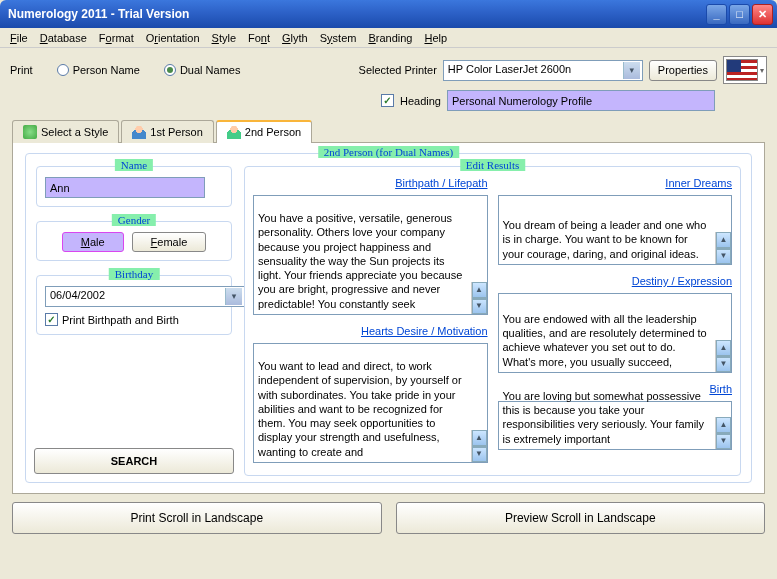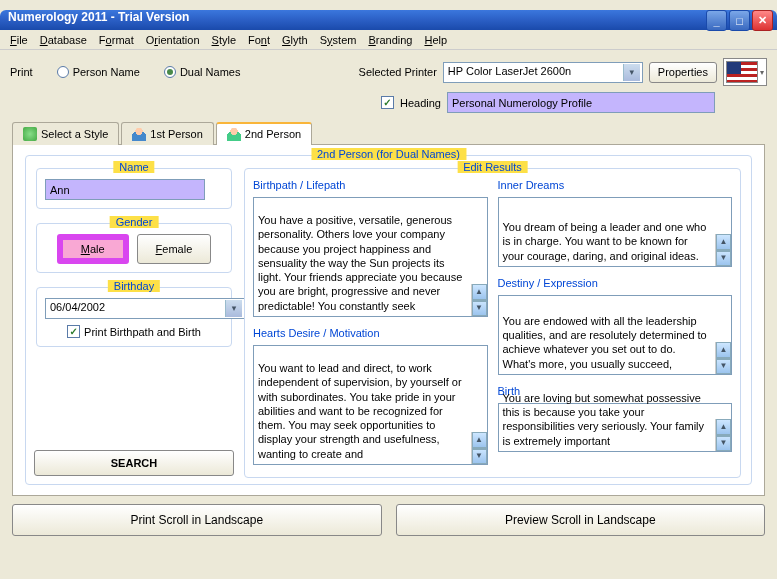--- a/index.html
+++ b/index.html
@@ -1,18 +1,18 @@
 <!DOCTYPE html>
 <html><head>
 <meta charset="utf-8">
 <style>
 * { box-sizing: border-box; margin: 0; padding: 0; font-family: Tahoma, sans-serif; font-size: 11px; }
 body { background: #ece9d8; width: 777px; height: 579px; overflow: hidden; }
 
-.titlebar { height: 20px; background: linear-gradient(to bottom, #3b77dd 0%, #2b5fc5 50%, #1a4aab 100%); display: flex; padding: 0 4px; color: white; font-weight: bold; border-radius: 6px 6px 0 0; margin-top: 10px; }
+.titlebar { height: 28px; background: linear-gradient(to bottom, #3b77dd 0%, #2b5fc5 50%, #1a4aab 100%); display: flex; align-items: center; padding: 0 4px; color: white; font-weight: bold; border-radius: 6px 6px 0 0; }
 .titlebar-text { flex: 1; padding-left: 4px; font-size: 12px; }
 .titlebar-buttons { display: flex; gap: 2px; }
 .titlebar-btn { width: 21px; height: 21px; background: linear-gradient(to bottom, #7ba7e8, #3969c0); border: 1px solid #1a4aab; border-radius: 3px; display: flex; align-items: center; justify-content: center; color: white; font-weight: bold; cursor: pointer; }
 .titlebar-btn.close { background: linear-gradient(to bottom, #f88, #d33); border-color: #a22; }
 
 .menubar { height: 20px; background: #ece9d8; display: flex; align-items: center; padding: 2px 4px; border-bottom: 1px solid #ccc; }
 .menu-item { padding: 2px 6px; cursor: pointer; }
 .menu-item span { text-decoration: underline; }
 
 .toolbar { padding: 8px 10px 4px 10px; display: flex; align-items: center; gap: 10px; }
@@ -37,46 +37,46 @@
 .tab { border: 1px solid #aca899; border-bottom: none; background: #ece9d8; padding: 3px 10px; margin-right: 2px; border-radius: 3px 3px 0 0; display: flex; align-items: center; gap: 4px; cursor: pointer; position: relative; top: 1px; }
 .tab.active { background: #fff; border-top: 2px solid #f9b53a; z-index: 3; padding-bottom: 4px; }
 .tab-icon { width: 14px; height: 14px; display: inline-block; }
 .icon-green { background: radial-gradient(#8d8, #4a4); border-radius: 2px; }
 .icon-person { background: radial-gradient(circle at 50% 30%, #fca 30%, transparent 31%), radial-gradient(circle at 50% 90%, #48c 60%, transparent 61%); }
 .icon-person2 { background: radial-gradient(circle at 50% 30%, #fca 30%, transparent 31%), radial-gradient(circle at 50% 90%, #4c8 60%, transparent 61%); }
 
 .tab-content { border: 1px solid #aca899; background: #fff; margin: 0 12px 8px 12px; padding: 8px 10px; position: relative; }
 
 .fieldset { border: 1px solid #c8d8f0; border-radius: 4px; padding: 10px 8px 8px 8px; margin: 2px; position: relative; }
-.fieldset-title { position: absolute; top: -8px; left: 50%; transform: translateX(-50%); background: #fde047; padding: 0 6px; color: #0046d5; white-space: nowrap; }
+.fieldset-title { position: absolute; top: -8px; left: 50%; transform: translateX(-50%); background: #86efac; padding: 0 6px; color: #0046d5; white-space: nowrap; font-family: Liberation Serif, serif; }
 
 .main-grid { display: flex; gap: 8px; }
 .col-left { width: 200px; display: flex; flex-direction: column; gap: 10px; }
 .col-right { flex: 1; }
 
 .gender-btns { display: flex; gap: 8px; justify-content: center; }
 .gender-btn { border: 1px solid #888; background: linear-gradient(to bottom, #fff, #ece9d8); padding: 3px 18px; border-radius: 3px; cursor: pointer; }
-.gender-btn.selected { background: #f9a8d4; border: 6px solid #d946ef; }
+.gender-btn.selected { background: #c4b5fd; border: 1px solid #d946ef; }
 
 .textarea-wrap { display: flex; border: 1px solid #7f9db9; height: 108px; align-items: flex-end; }
 .textarea { flex: 1; padding: 3px 4px; overflow: hidden; font-size: 11px; line-height: 1.3; }
 .scrollbar { width: 16px; background: #e8e8e0; border-left: 1px solid #ccc; display: flex; flex-direction: column; }
 .scroll-btn { height: 16px; background: linear-gradient(to bottom, #cde6ff, #9cc4ee); border: 1px solid #8ab; font-size: 8px; text-align: center; line-height: 14px; color: #456; }
 .scroll-track { flex: 1; background: #f0f0e8; position: relative; }
 .scroll-thumb { position: absolute; top: 0; left: 0; right: 0; height: 60%; background: linear-gradient(to right, #cde6ff, #9cc4ee); border: 1px solid #8ab; }
 
 .edit-grid { display: flex; gap: 10px; }
 .edit-col { flex: 1; display: flex; flex-direction: column; gap: 10px; }
 
 .search-btn { border: 1px solid #888; background: linear-gradient(to bottom, #fff, #ece9d8); padding: 6px; border-radius: 3px; cursor: pointer; text-align: center; width: 100%; margin-top: auto; font-weight: bold; }
 
 .bottom-buttons { display: flex; gap: 14px; padding: 0 12px 10px 12px; }
 .big-btn { flex: 1; border: 1px solid #888; background: linear-gradient(to bottom, #fff, #ece9d8); padding: 8px; border-radius: 3px; cursor: pointer; text-align: center; font-size: 12px; }
 
-.section-title { text-align: left; color: #0046d5; margin-bottom: 6px; }
+.section-title { text-align: right; color: #0046d5; margin-bottom: 6px; text-decoration: underline; }
 .name-input { width: 160px; }
 .col-left-inner { display: flex; flex-direction: column; height: 100%; gap: 10px; }
 .underline-first::first-letter { text-decoration: underline; }
 </style>
 </head>
 <body>
 
 <div class="titlebar">
   <div class="titlebar-text">Numerology 2011 - Trial Version</div>
   <div class="titlebar-buttons">
@@ -161,21 +161,21 @@
             <div class="gender-btns">
               <button class="gender-btn selected underline-first">Male</button>
               <button class="gender-btn underline-first">Female</button>
             </div>
           </div>
           <div class="fieldset">
             <div class="fieldset-title">Birthday</div>
             <div class="dropdown" style="width:155px;margin-bottom:6px">
               <span>06/04/2002</span>
             </div>
-            <div style="display:flex;align-items:center;gap:4px;justify-content:center">
+            <div style="display:flex;align-items:center;gap:4px;">
               <span class="checkbox checked"></span>
               <span>Print Birthpath and Birth</span>
             </div>
           </div>
           <div style="flex:1"></div>
           <button class="search-btn">SEARCH</button>
         </div>
       </div>
       <div class="col-right">
         <div class="fieldset" style="height:100%">

